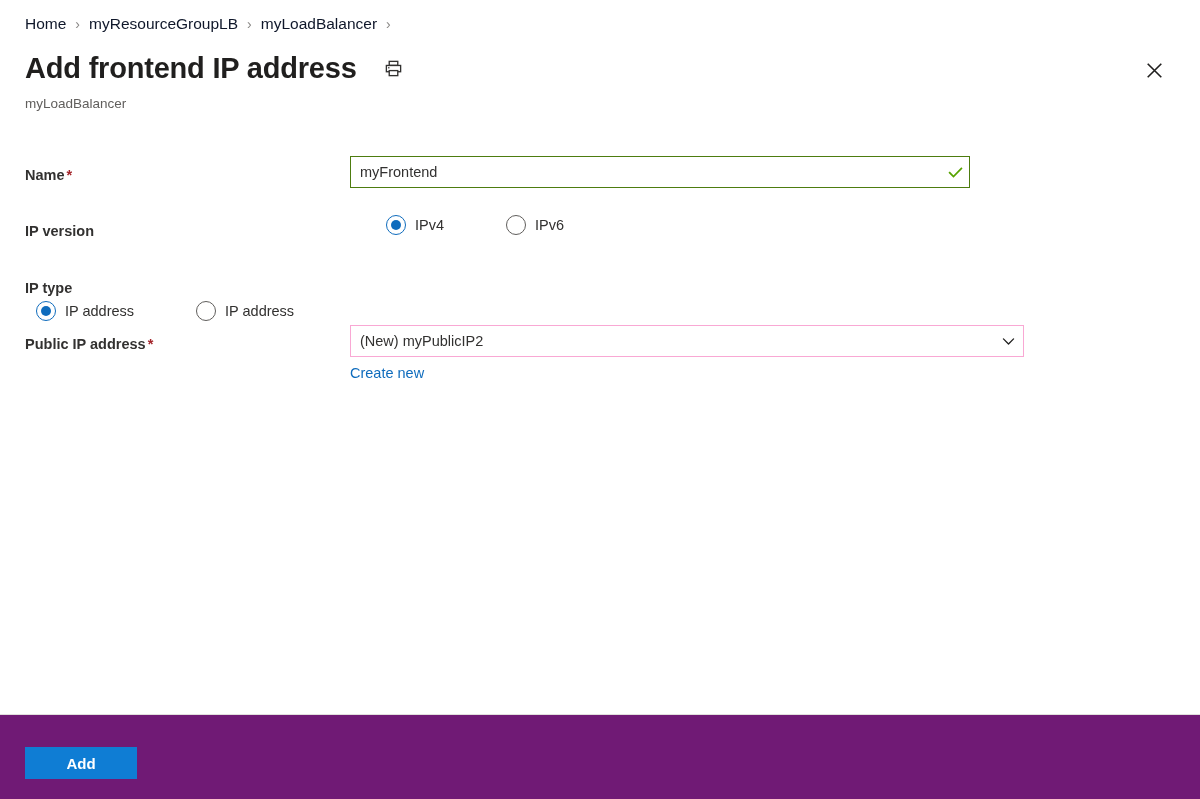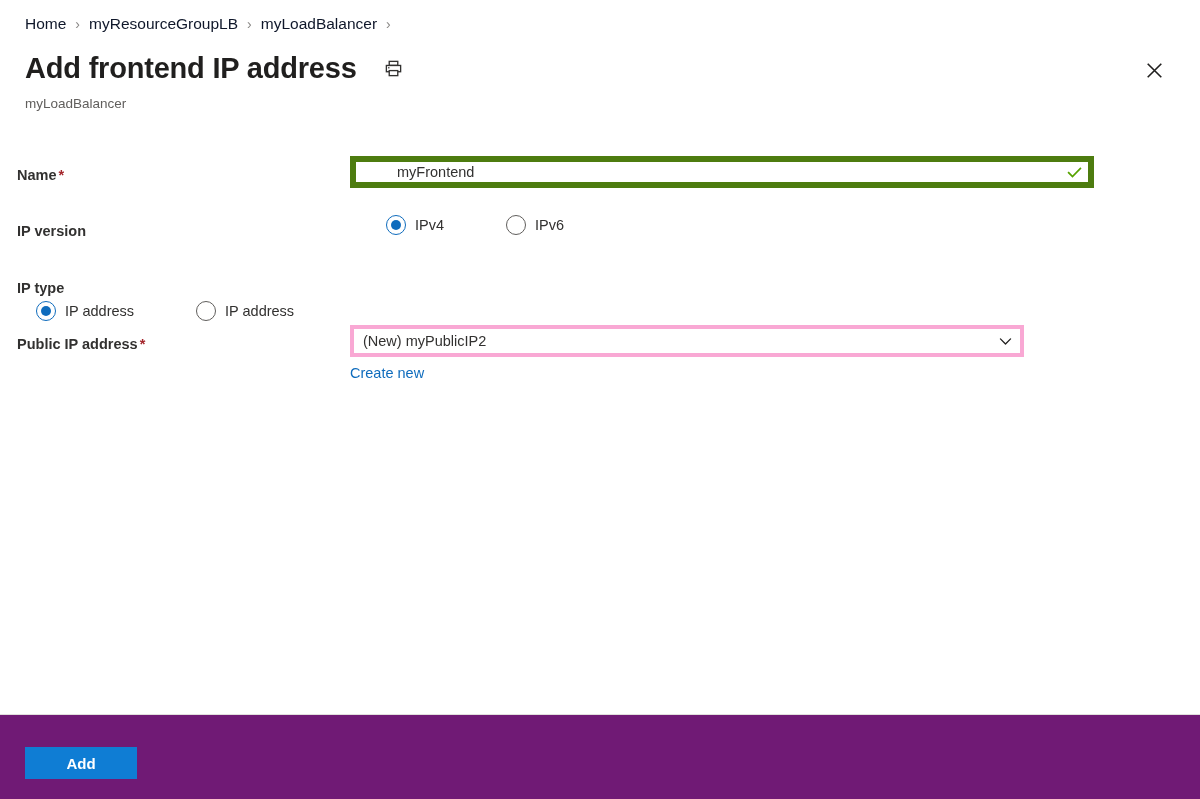--- a/index.html
+++ b/index.html
@@ -111,21 +111,21 @@
     align-items: flex-start;
     margin-bottom: 0;
   }
   .row-name     { height: 56px; }
   .row-ipver    { height: 57px; }
   .row-iptype   { height: 56px; flex-direction: column; }
   .row-pip      { height: 56px; }
 
   .field-label {
     width: 350px;
-    padding-left: 17px;
+    padding-left: 25px;
     padding-top: 9px;
     font-size: 14.5px;
     font-weight: 600;
     color: #323130;
     line-height: 20px;
     flex: none;
   }
   .req {
     color: #a4262c;
     font-weight: 600;
@@ -134,27 +134,26 @@
 
   .field-control {
     position: relative;
     width: 674px;
     flex: none;
   }
 
   
   .txt-wrap {
     position: relative;
-    width: 744px;
+    width: 620px;
     height: 32px;
-    border: 6px solid #4d7c0f;
+    border: 1px solid #4d7c0f;
     background: #ffffff;
     display: flex;
     align-items: center;
-    padding-left: 32px;
   }
   .txt-wrap input {
     flex: 1;
     height: 30px;
     border: none;
     outline: none;
     background: transparent;
     font-family: "Liberation Sans", sans-serif;
     font-size: 14.5px;
     color: #323130;
@@ -211,21 +210,21 @@
     font-size: 14.5px;
     color: #323130;
     line-height: 20px;
   }
 
   
   .dd-wrap {
     position: relative;
     width: 674px;
     height: 32px;
-    border: 4px solid #f9a8d4;
+    border: 1px solid #f9a8d4;
     background: #ffffff;
     display: flex;
     align-items: center;
     cursor: pointer;
   }
   .dd-value {
     flex: 1;
     font-size: 14.5px;
     color: #323130;
     padding-left: 9px;

